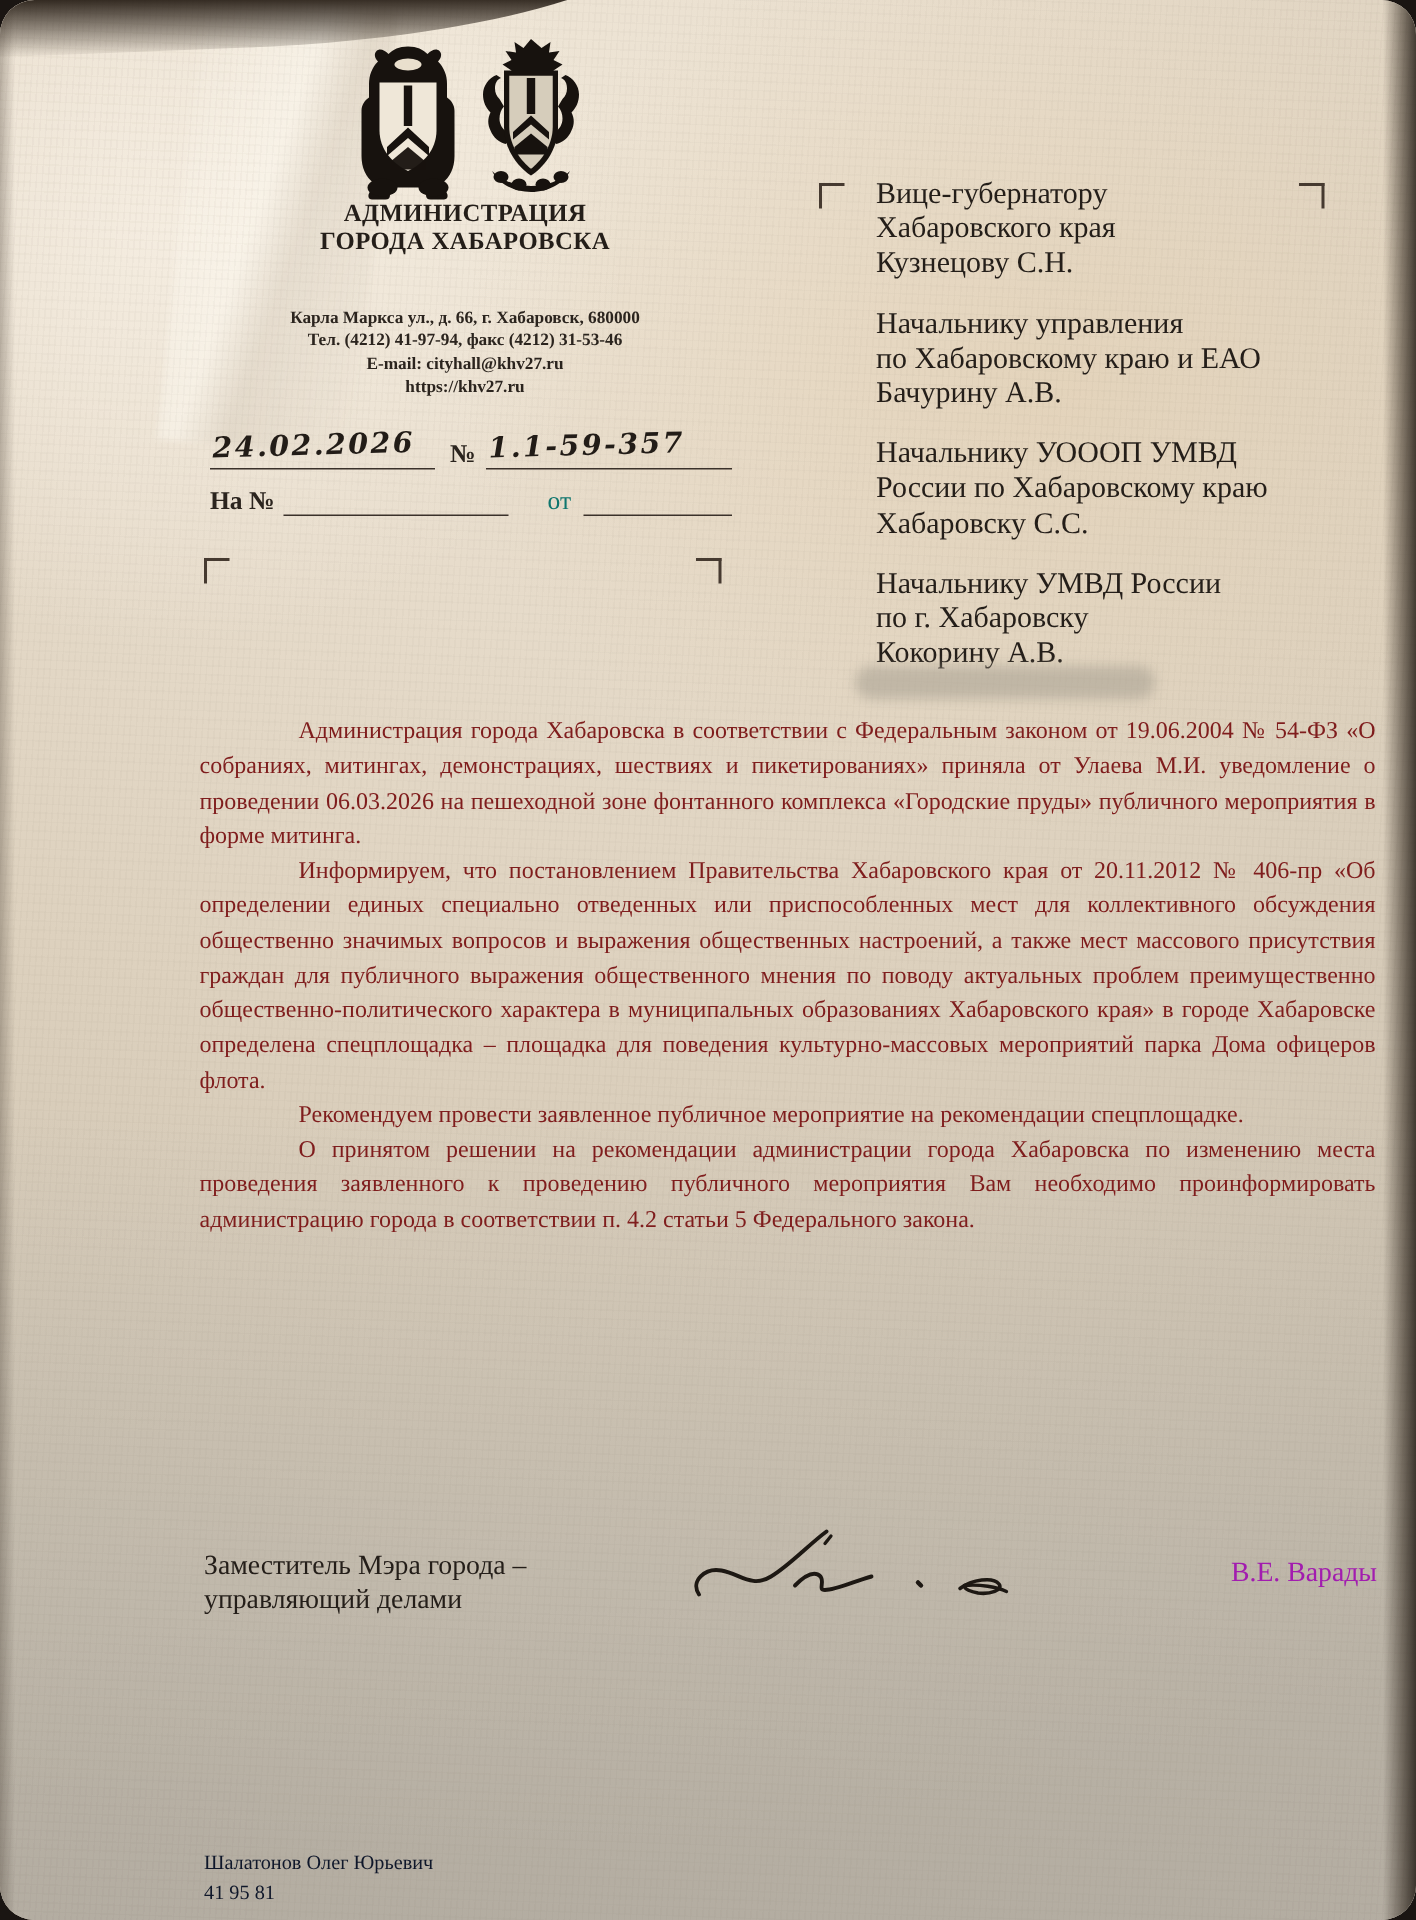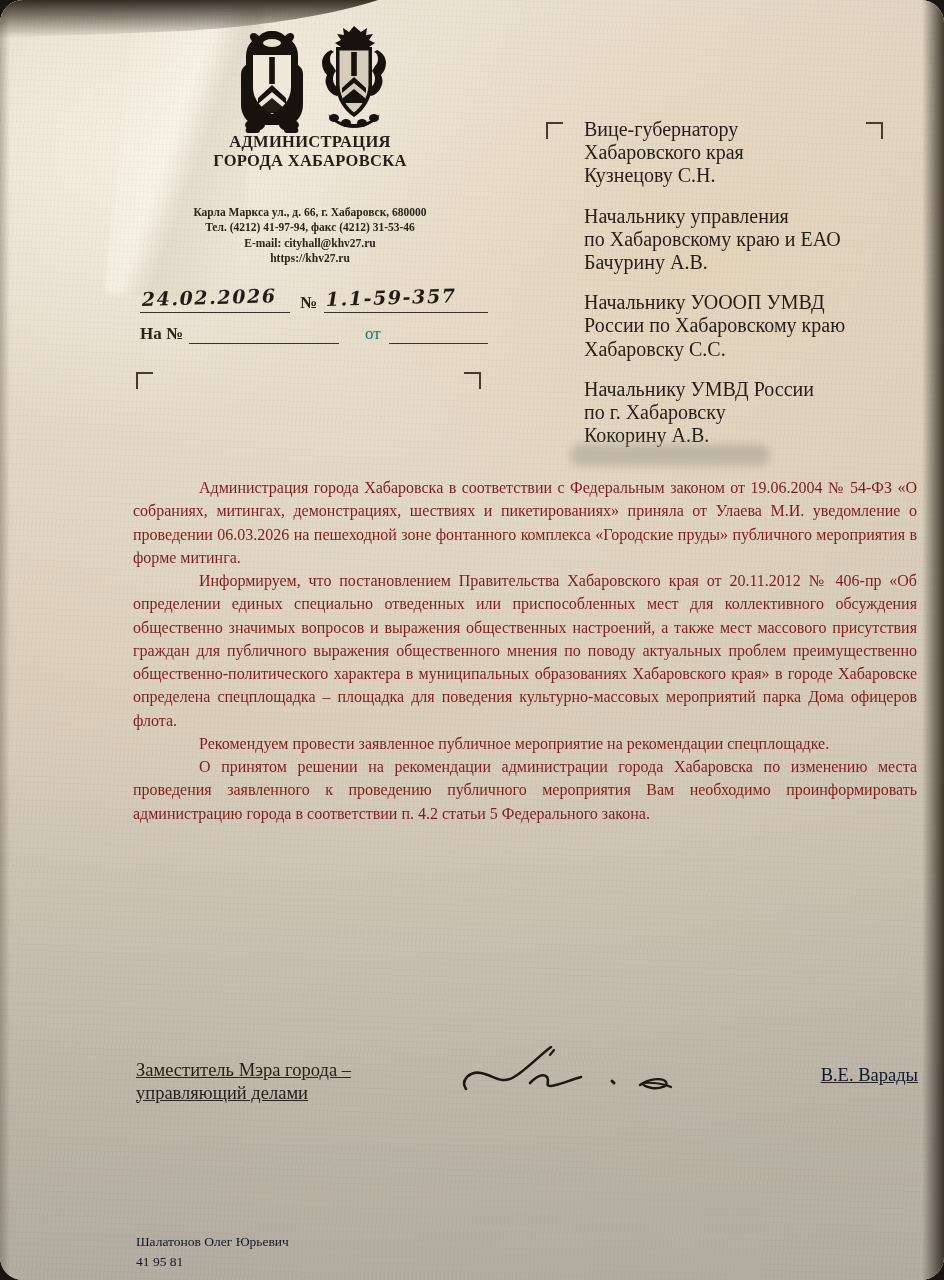--- a/index.html
+++ b/index.html
@@ -206,36 +206,35 @@
     hyphens: none;
   }
   .body p {
     margin: 0;
     text-indent: 66px;
   }
 
   
   .sig-row {
     position: absolute;
-    left: 136px; top: 1059px;
+    left: 136px; top: 1033px;
     width: 782px;
     display: flex;
     align-items: flex-start;
     justify-content: space-between;
-    text-decoration: underline;
   }
   .sig-title {
     font-size: 18.5px;
     line-height: 1.22;
     color: #241e19;
   }
   .sig-title div { white-space: nowrap; }
   .sig-name {
     font-size: 18.5px;
-    color: #0f172a;
+    color: #a21caf;
     white-space: nowrap;
     padding-top: 6px;
   }
   .sig-mark {
     position: absolute;
     left: 318px; top: -14px;
     width: 260px; height: 70px;
     pointer-events: none;
   }
 

